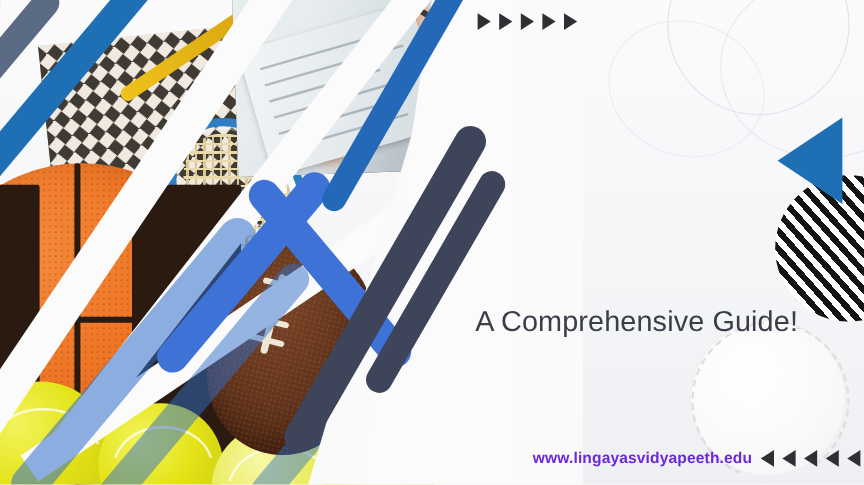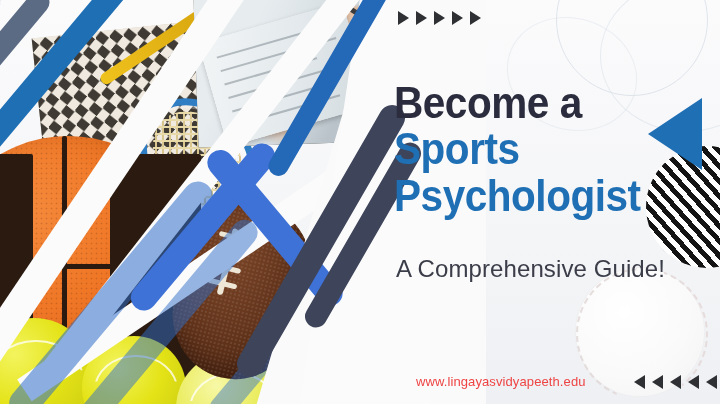--- a/index.html
+++ b/index.html
@@ -205,22 +205,22 @@
     transform-origin:left center;
   }
   .hl1{font-size:45px;color:#2b2d3e;}
   .hl2{font-size:45px;color:#1f6fb5;margin-top:4px;}
   .hl3{font-size:45px;color:#1f6fb5;margin-top:4px;}
   .subtitle{
     position:absolute;left:396px;top:255px;
     font-size:24px;color:#3b3d49;letter-spacing:.1px;
   }
   .site-url{
-    position:absolute;left:416px;top:374px;
-    font-size:13px;color:#ef4444;letter-spacing:.1px;
+    position:absolute;left:444px;top:374px;
+    font-size:13px;color:#6d28d9;letter-spacing:.1px;font-weight:bold;
   }
 </style>
 </head>
 <body>
 
 <div id="banner">
 
   <div class="bg-right"></div>
   <div class="sketch sk1"></div>
   <div class="sketch sk2"></div>
@@ -312,23 +312,18 @@
   </div>
 
   <div class="arrows bottom">
     <span class="tri-l"></span>
     <span class="tri-l"></span>
     <span class="tri-l"></span>
     <span class="tri-l"></span>
     <span class="tri-l"></span>
   </div>
 
-  <div class="headline">
-    <p class="hl-line hl1">Become a</p>
-    <p class="hl-line hl2">Sports</p>
-    <p class="hl-line hl3">Psychologist</p>
-  </div>
 
   <div class="subtitle">A Comprehensive Guide!</div>
 
   <div class="site-url">www.lingayasvidyapeeth.edu</div>
 
 </div>
 
 </body></html>

